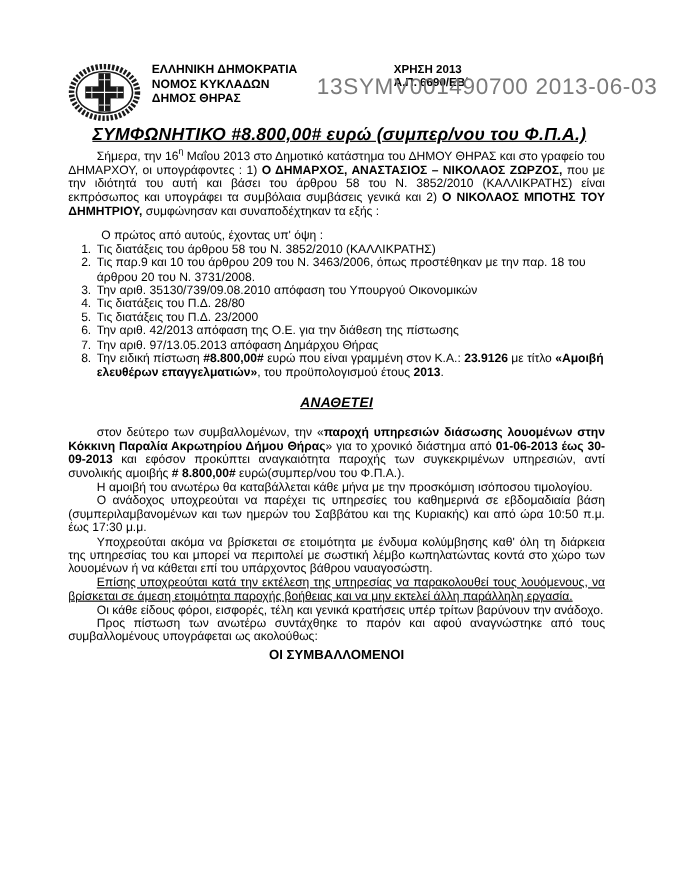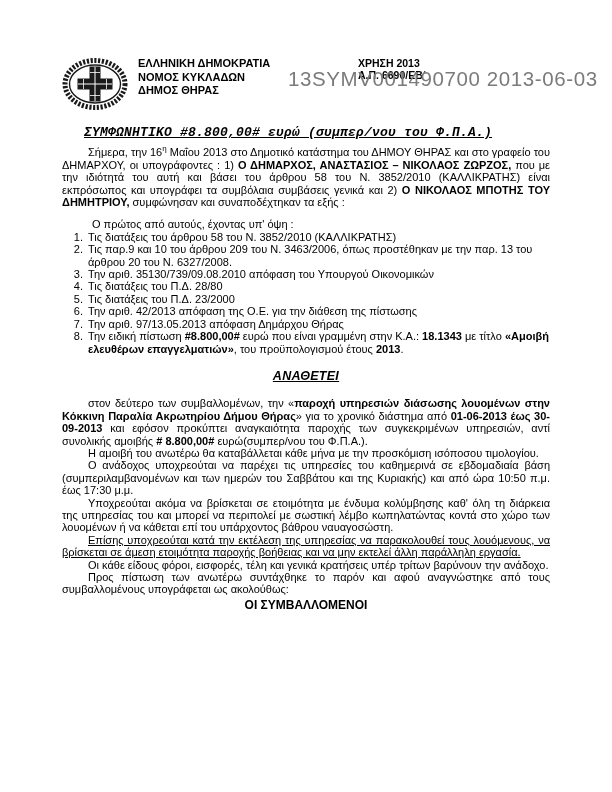--- a/index.html
+++ b/index.html
@@ -22,27 +22,26 @@
   .org-block { position: absolute; left: 76px; top: 0; font-weight: bold; font-size: 11px; line-height: 13.5px; }
   .ref-block { position: absolute; left: 296px; top: 0; font-weight: bold; font-size: 10.5px; line-height: 12px; }
   .stamp {
     position: absolute; left: 226px; top: 16px; width: 330px;
     font-size: 20.5px; letter-spacing: 0.6px; white-space: nowrap;
     font-weight: normal;
   }
 
   
   .doc-title {
-    margin: 16px 0 0 22px;
-    font-size: 13px;
+    margin: 6px 0 0 22px;
+    font-size: 16px;
     font-weight: bold;
     font-style: italic;
     text-decoration: underline;
     letter-spacing: 0.2px;
-    font-family: Liberation Mono, monospace;
   }
 
   
   .body-text { margin-top: 7px; }
   p.para { margin: 0; text-align: justify; text-indent: 26px; }
   p.lead { margin-top: 10px; text-indent: 30px; text-align: left; }
   ol.considerations { margin: 0; padding: 0 0 0 24px; text-align: left; }
   ol.considerations li { margin: 0; padding-left: 2px; }
   .center-heading {
     text-align: center; font-weight: bold; margin: 15px 0;
@@ -94,27 +93,27 @@
 
     <div class="doc-title">ΣΥΜΦΩΝΗΤΙΚΟ #8.800,00# ευρώ (συμπερ/νου του Φ.Π.Α.)</div>
 
     <div class="body-text">
       <p class="para"><span>Σήμερα, την 16</span><sup>η</sup><span> Μαΐου 2013 στο Δημοτικό κατάστημα του ΔΗΜΟΥ ΘΗΡΑΣ και στο γραφείο του ΔΗΜΑΡΧΟΥ, οι υπογράφοντες : 1) </span><span style="font-weight: bold;">Ο ΔΗΜΑΡΧΟΣ, ΑΝΑΣΤΑΣΙΟΣ – ΝΙΚΟΛΑΟΣ ΖΩΡΖΟΣ,</span><span> που με την ιδιότητά του αυτή και βάσει του άρθρου 58 του Ν. 3852/2010 (ΚΑΛΛΙΚΡΑΤΗΣ) είναι εκπρόσωπος και υπογράφει τα συμβόλαια  συμβάσεις γενικά και 2) </span><span style="font-weight: bold;">Ο ΝΙΚΟΛΑΟΣ ΜΠΟΤΗΣ ΤΟΥ ΔΗΜΗΤΡΙΟΥ,</span><span> συμφώνησαν και συναποδέχτηκαν τα εξής :</span></p>
 
       <p class="para lead">Ο πρώτος από αυτούς, έχοντας υπ' όψη :</p>
 
       <ol class="considerations">
         <li>Τις διατάξεις του άρθρου 58 του Ν. 3852/2010 (ΚΑΛΛΙΚΡΑΤΗΣ)</li>
-        <li>Τις παρ.9 και 10 του άρθρου 209 του Ν. 3463/2006, όπως προστέθηκαν με την παρ. 13 του άρθρου 20 του Ν. 6327/2008.</li>
+        <li>Τις παρ.9 και 10 του άρθρου 209 του Ν. 3463/2006, όπως προστέθηκαν με την παρ. 18 του άρθρου 20 του Ν. 3731/2008.</li>
         <li>Την αριθ. 35130/739/09.08.2010 απόφαση του Υπουργού Οικονομικών</li>
         <li>Τις διατάξεις του Π.Δ. 28/80</li>
         <li>Τις διατάξεις του Π.Δ. 23/2000</li>
         <li>Την αριθ. 42/2013 απόφαση της Ο.Ε. για την διάθεση της πίστωσης</li>
         <li>Την αριθ. 97/13.05.2013 απόφαση Δημάρχου Θήρας</li>
-        <li><span>Την ειδική πίστωση </span><span style="font-weight: bold;">#8.800,00#</span><span> ευρώ που είναι γραμμένη στην Κ.Α.: </span><span style="font-weight: bold;">18.1343</span><span> με τίτλο </span><span style="font-weight: bold;">«Αμοιβή  ελευθέρων επαγγελματιών»</span><span>, του προϋπολογισμού έτους </span><span style="font-weight: bold;">2013</span><span>.</span></li>
+        <li><span>Την ειδική πίστωση </span><span style="font-weight: bold;">#8.800,00#</span><span> ευρώ που είναι γραμμένη στον Κ.Α.: </span><span style="font-weight: bold;">23.9126</span><span> με τίτλο </span><span style="font-weight: bold;">«Αμοιβή  ελευθέρων επαγγελματιών»</span><span>, του προϋπολογισμού έτους </span><span style="font-weight: bold;">2013</span><span>.</span></li>
       </ol>
 
       <div class="center-heading award-heading">ΑΝΑΘΕΤΕΙ</div>
 
       <p class="para"><span>στον δεύτερο των συμβαλλομένων,  την «</span><span style="font-weight: bold;">παροχή υπηρεσιών διάσωσης λουομένων στην Κόκκινη Παραλία Ακρωτηρίου Δήμου Θήρας</span><span>» για το χρονικό διάστημα από  </span><span style="font-weight: bold;">01-06-2013 έως 30-09-2013</span><span> και εφόσον προκύπτει αναγκαιότητα παροχής των συγκεκριμένων υπηρεσιών,  αντί  συνολικής αμοιβής </span><span style="font-weight: bold;"># 8.800,00#</span><span> ευρώ(συμπερ/νου του Φ.Π.Α.).</span></p>
       <p class="para">Η  αμοιβή του ανωτέρω  θα καταβάλλεται  κάθε μήνα με την προσκόμιση ισόποσου τιμολογίου.</p>
       <p class="para">Ο ανάδοχος υποχρεούται  να παρέχει τις υπηρεσίες του καθημερινά σε εβδομαδιαία βάση (συμπεριλαμβανομένων και των ημερών του Σαββάτου και της Κυριακής) και από ώρα 10:50 π.μ. έως 17:30 μ.μ.</p>
       <p class="para">Υποχρεούται ακόμα να βρίσκεται σε ετοιμότητα με ένδυμα κολύμβησης καθ' όλη τη διάρκεια της υπηρεσίας του και μπορεί να περιπολεί με σωστική λέμβο κωπηλατώντας κοντά στο χώρο των λουομένων ή να κάθεται επί του υπάρχοντος βάθρου ναυαγοσώστη.</p>
       <p class="para underlined">Επίσης υποχρεούται κατά την εκτέλεση της υπηρεσίας να παρακολουθεί τους λουόμενους,  να βρίσκεται σε άμεση ετοιμότητα παροχής βοήθειας και να μην εκτελεί  άλλη παράλληλη εργασία.</p>
       <p class="para">Οι κάθε είδους φόροι, εισφορές, τέλη και γενικά κρατήσεις υπέρ τρίτων βαρύνουν την ανάδοχο.</p>

